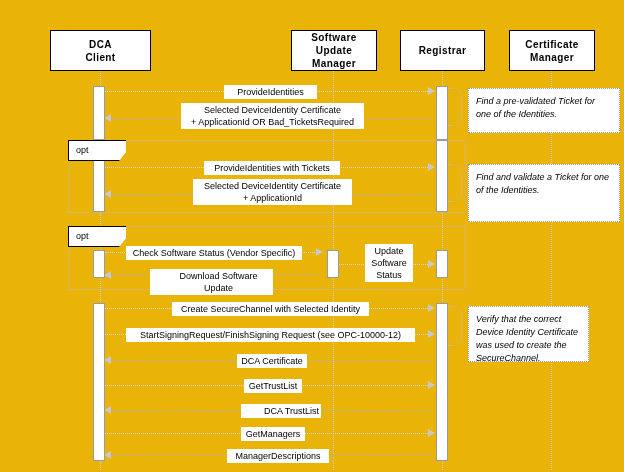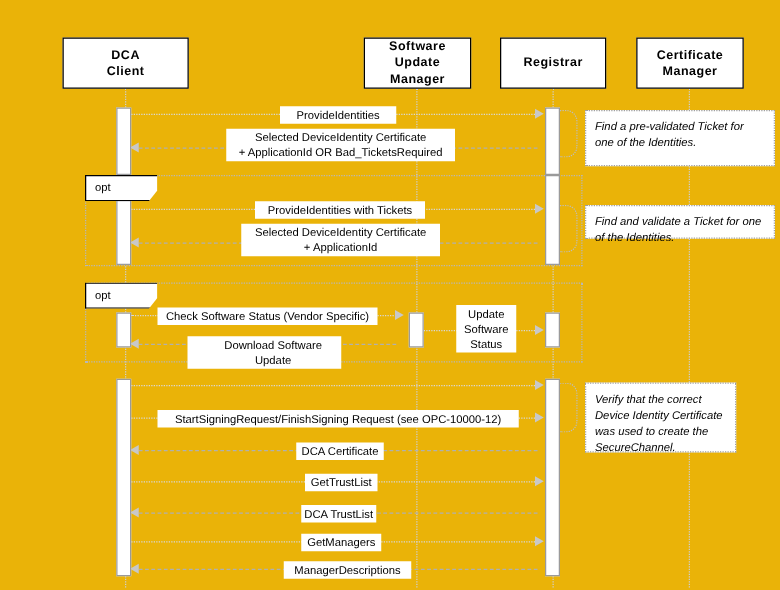--- a/index.html
+++ b/index.html
@@ -235,46 +235,47 @@
   <div class="msg-label" style="left:365px; top:244px; width:48px;">Update
 Software
 Status</div>
 
   <div class="msg-line dashed" style="left:106px; top:275px; width:211px;"></div>
   <div class="arrowhead left" style="left:104px; top:271px;"></div>
   <div class="msg-label" style="left:150px; top:269px; width:123px;padding-left:16px;">Download Software Update</div>
 
   <div class="msg-line solid" style="left:105px; top:308px; width:325px;"></div>
   <div class="arrowhead right" style="left:428px; top:304px;"></div>
+  <div class="msg-label" style="left:172px; top:302px; width:197px;">Create SecureChannel with Selected Identity</div>
 
   <div class="selfloop" style="left:448px; top:306px; width:14px; height:40px;"></div>
 
   <div class="msg-line solid" style="left:105px; top:334px; width:325px;"></div>
   <div class="arrowhead right" style="left:428px; top:330px;"></div>
   <div class="msg-label" style="left:126px; top:328px; width:289px;">StartSigningRequest/FinishSigning Request (see OPC-10000-12)</div>
 
   <div class="msg-line dashed" style="left:106px; top:360px; width:324px;"></div>
   <div class="arrowhead left" style="left:104px; top:356px;"></div>
   <div class="msg-label" style="left:237px; top:354px; width:70px;">DCA Certificate</div>
 
   <div class="msg-line solid" style="left:105px; top:385px; width:325px;"></div>
   <div class="arrowhead right" style="left:428px; top:381px;"></div>
   <div class="msg-label" style="left:244px; top:379px; width:58px;text-align:center;">GetTrustList</div>
 
   <div class="msg-line dashed" style="left:106px; top:410px; width:324px;"></div>
   <div class="arrowhead left" style="left:104px; top:406px;"></div>
-  <div class="msg-label" style="left:241px; top:404px; width:60px;">DCA TrustList</div>
+  <div class="msg-label" style="left:241px; top:404px; width:80px;text-align:right;">DCA TrustList</div>
 
   <div class="msg-line solid" style="left:105px; top:433px; width:325px;"></div>
   <div class="arrowhead right" style="left:428px; top:429px;"></div>
   <div class="msg-label" style="left:241px; top:427px; width:64px;">GetManagers</div>
 
   <div class="msg-line dashed" style="left:106px; top:455px; width:324px;"></div>
   <div class="arrowhead left" style="left:104px; top:451px;"></div>
   <div class="msg-label" style="left:227px; top:449px; width:102px;">ManagerDescriptions</div>
 
   <div class="note" style="left:468px; top:88px; width:152px; height:45px;">Find a pre-validated Ticket for one of the Identities.</div>
 
-  <div class="note" style="left:468px; top:164px; width:152px; height:27px;">Find and validate a Ticket for one of the Identities.</div>
+  <div class="note" style="left:468px; top:164px; width:152px; height:58px;">Find and validate a Ticket for one of the Identities.</div>
 
   <div class="note" style="left:468px; top:306px; width:121px; height:56px;">Verify that the correct Device Identity Certificate was used to create the SecureChannel.</div>
 
 </div>
 
 </body></html>

